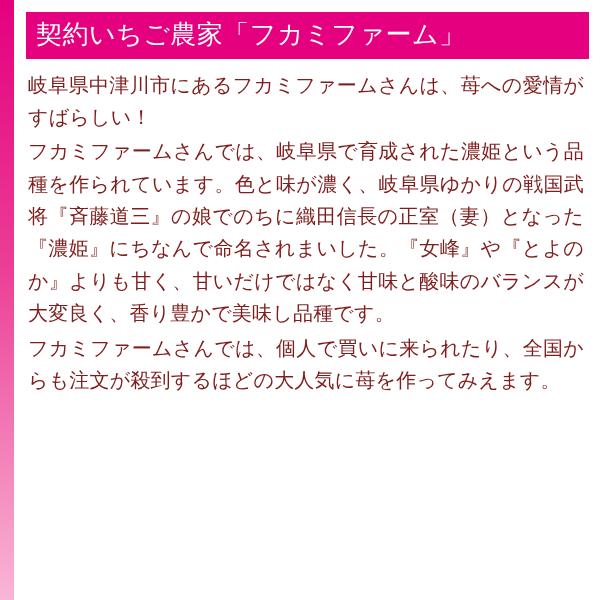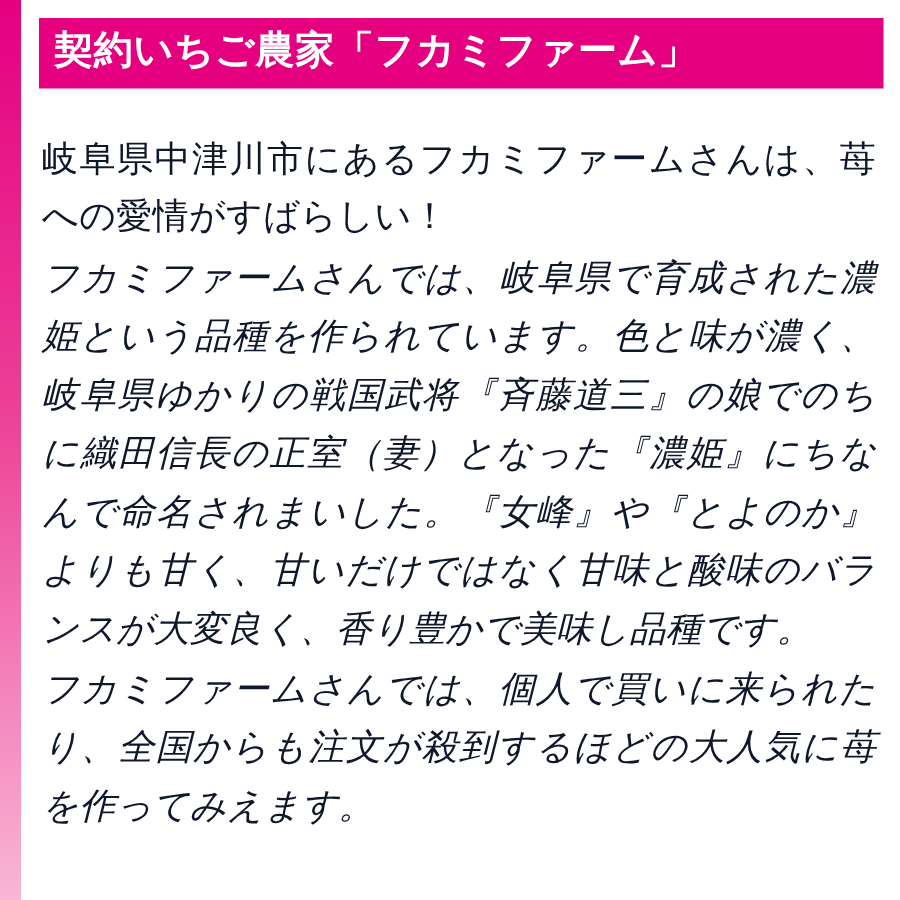--- a/index.html
+++ b/index.html
@@ -35,45 +35,44 @@
     top: 0;
     width: 586px;
     height: 600px;
     box-sizing: border-box;
     padding: 12px 14px 0 14px;
   }
   .title-band {
     background: #e4007f;
     color: #ffffff;
     font-size: 26px;
-    font-weight: bold;
+    font-weight: normal;
     line-height: 1.25;
     letter-spacing: 0.5px;
     padding: 6px 0 8px 10px;
     box-sizing: border-box;
     width: 563px;
     margin-left: -2px;
     white-space: nowrap;
   }
   .body-text {
-    margin-top: 28px;
-    color: #0f172a;
-    font-size: 24px;
+    margin-top: 10px;
+    color: #7f1d1d;
+    font-size: 20px;
     line-height: 1.62;
     letter-spacing: 0.2px;
     width: 556px;
   }
   .para {
     margin: 0 0 0 0;
     text-align: justify;
     text-justify: inter-character;
   }
   .para + .para {
     margin-top: 2px;
-    font-style: italic;
   }
 </style>
 </head>
 <body>
 
 <div class="page">
 
   <div class="left-bar"></div>
 
   <div class="content">

